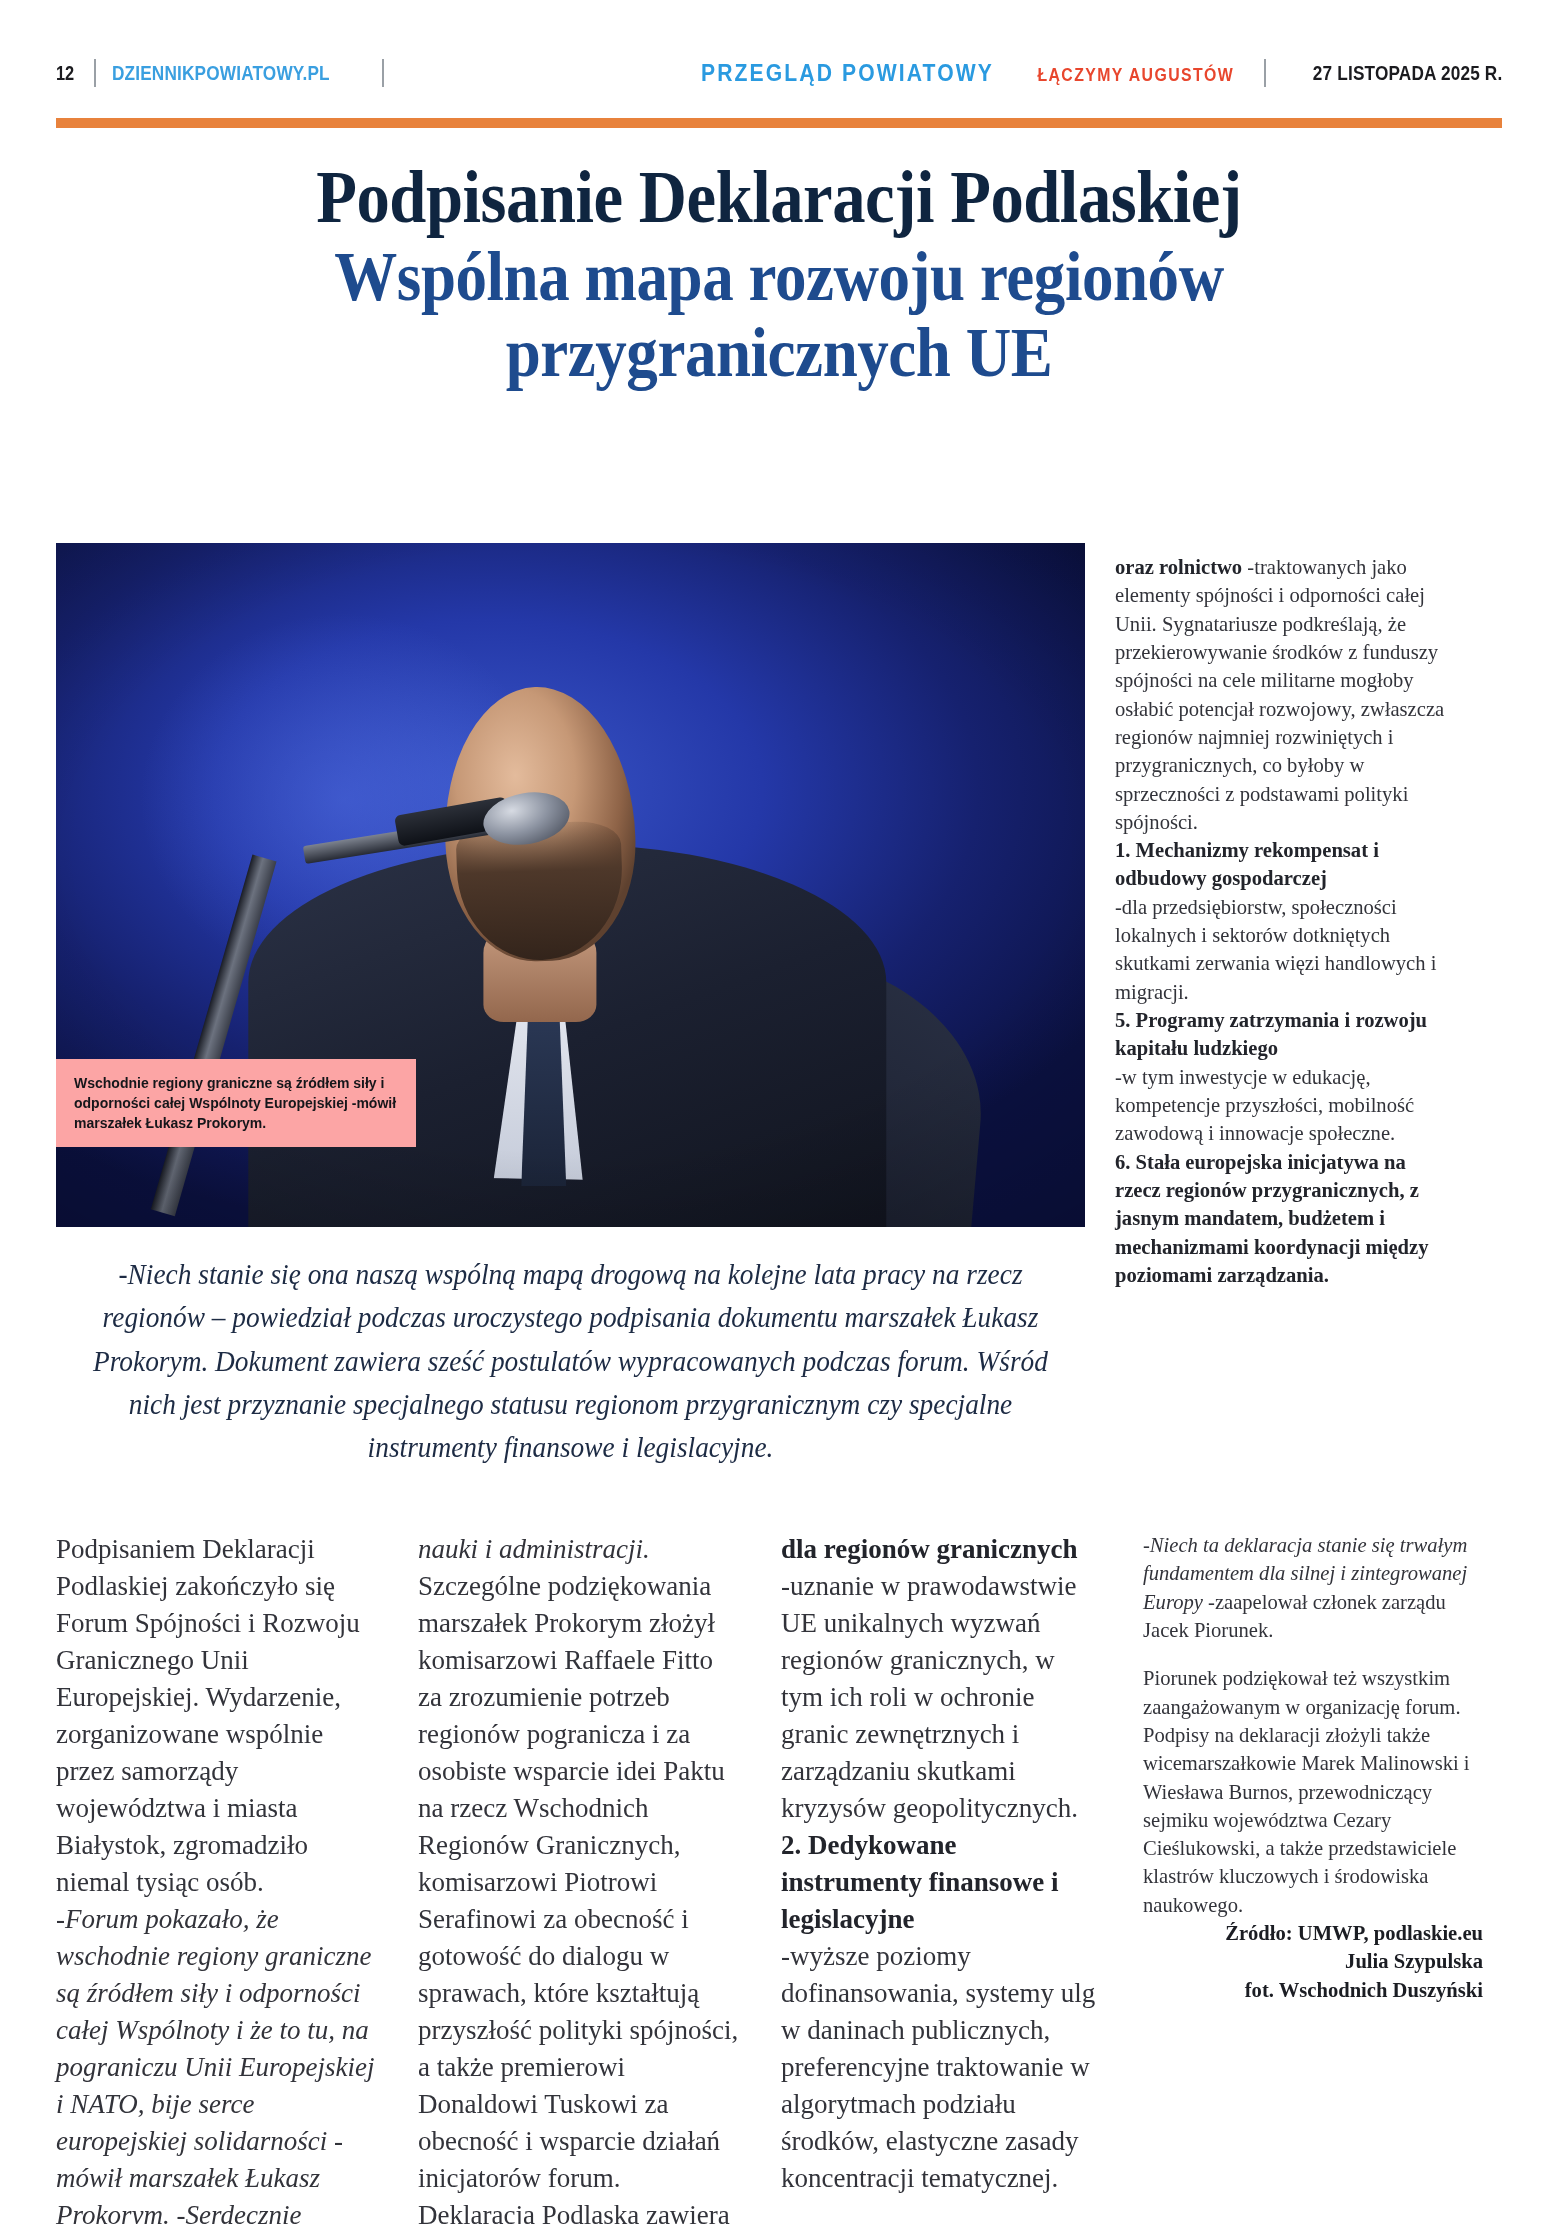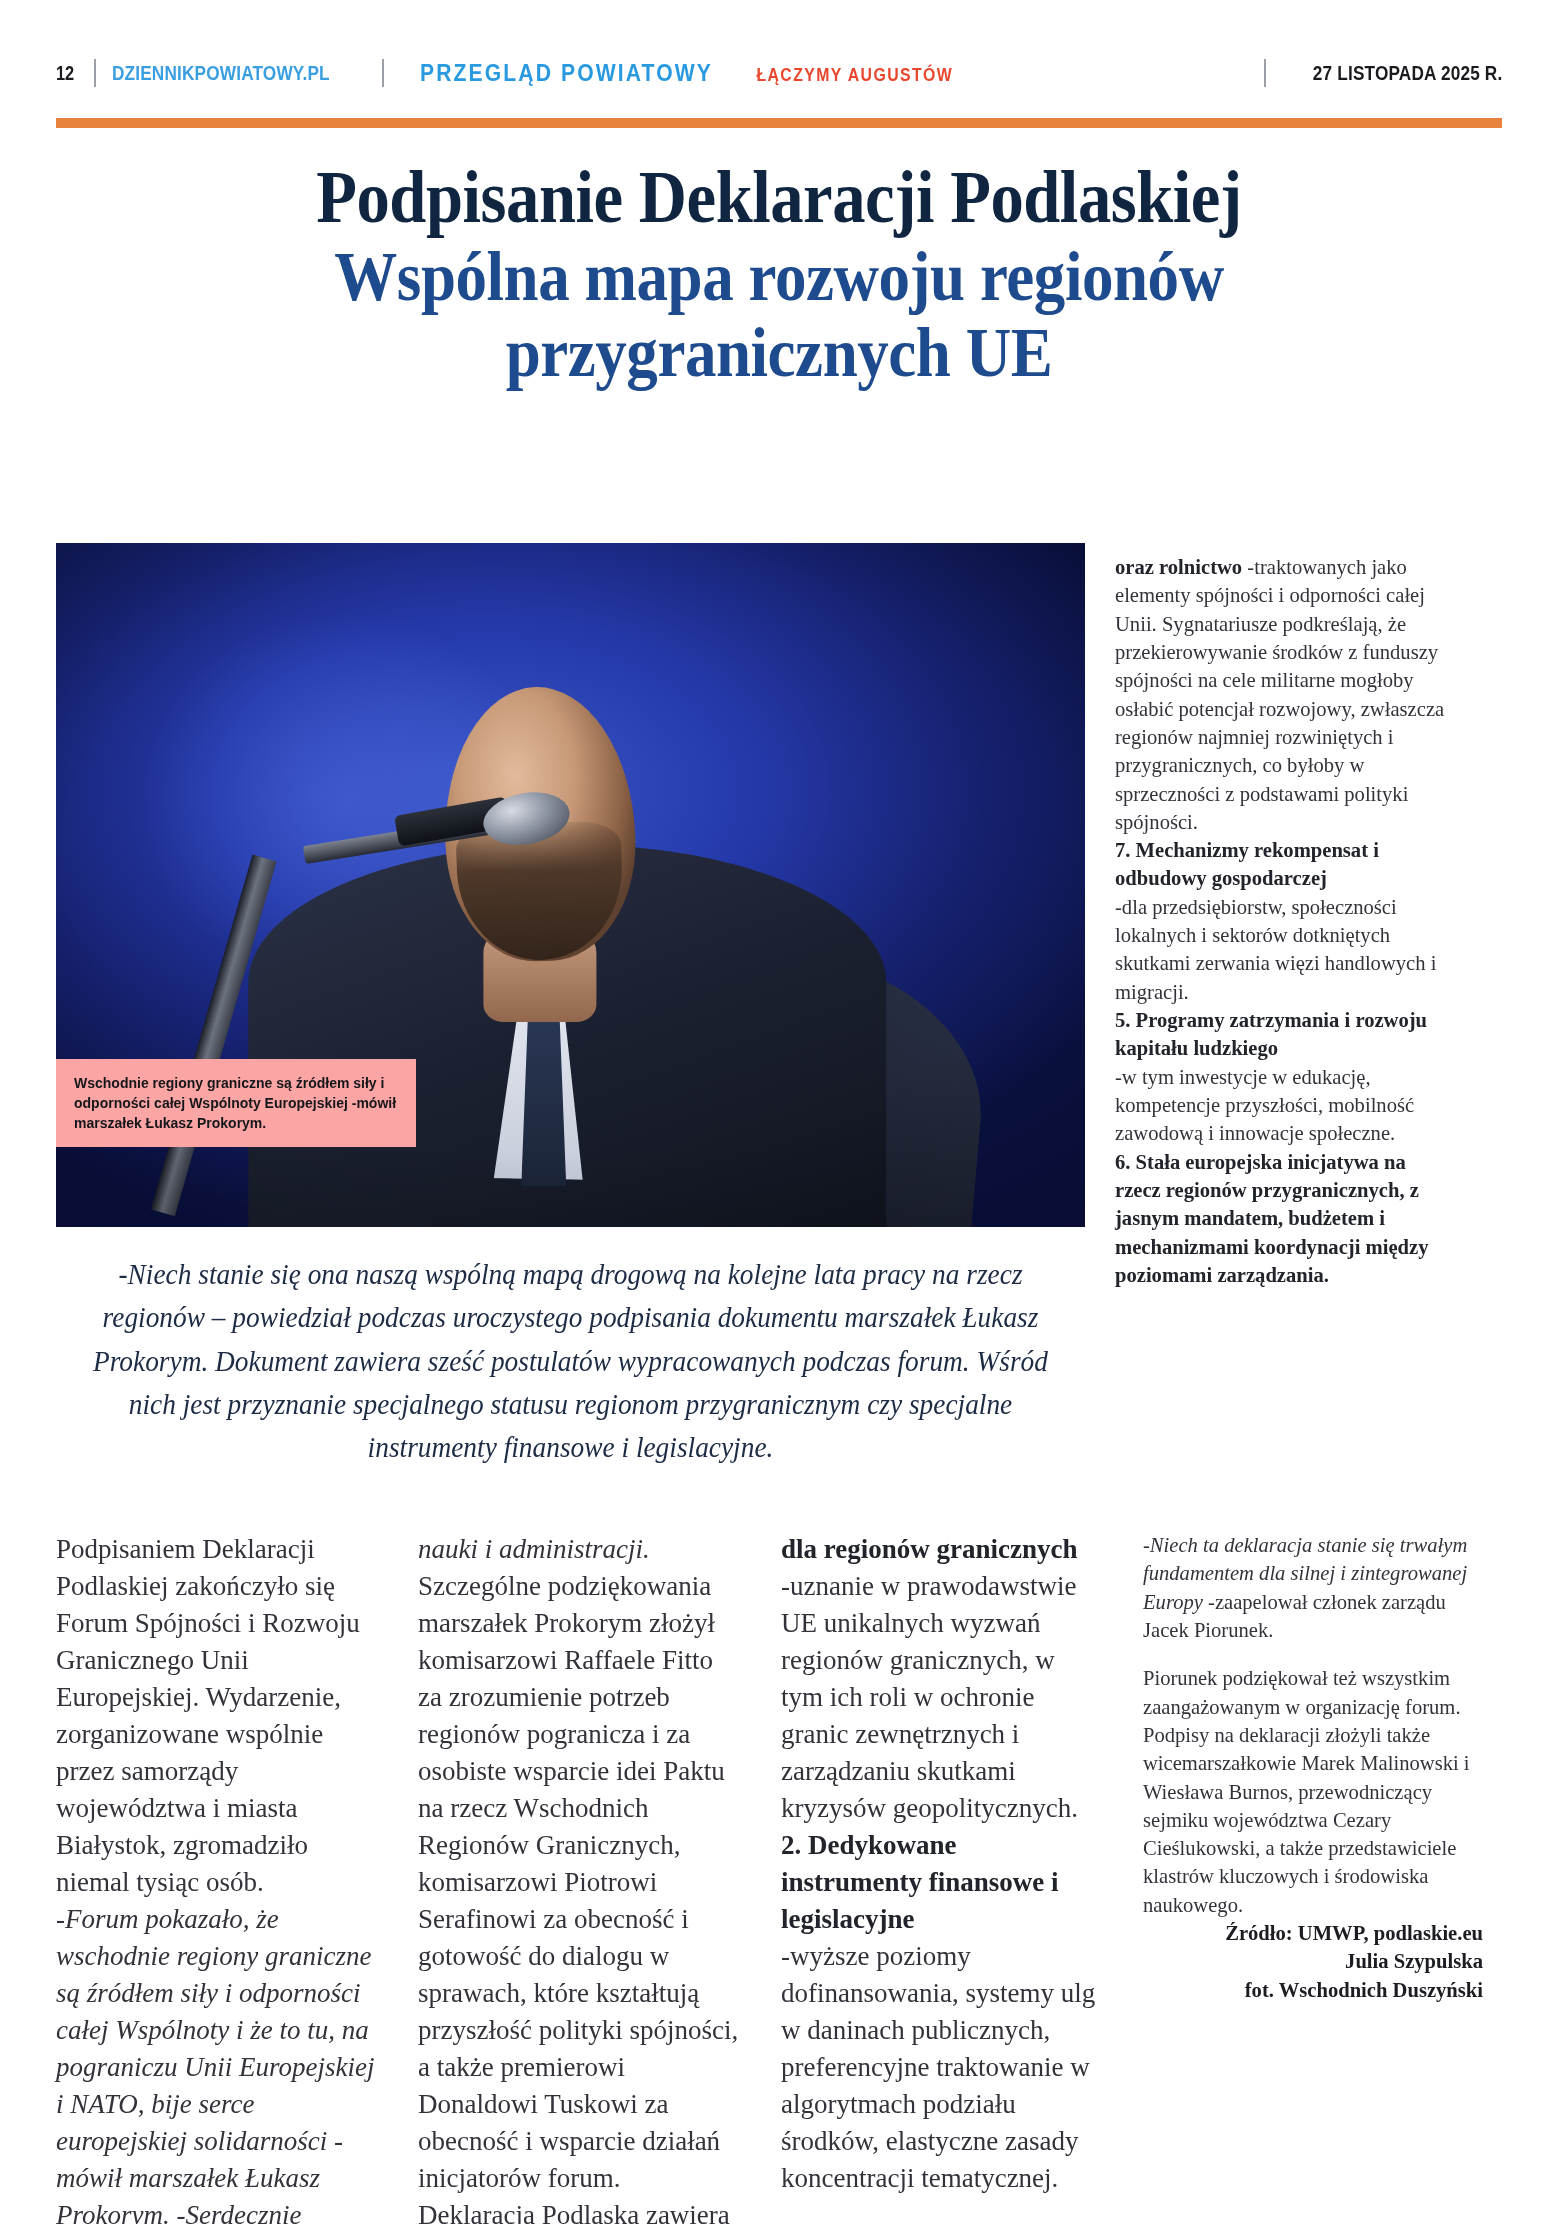--- a/index.html
+++ b/index.html
@@ -62,21 +62,21 @@
     font-weight: bold;
     font-size: 20px;
     color: #3a9fe0;
     letter-spacing: 0.2px;
     transform: scaleX(0.86);
     transform-origin: left center;
     display: inline-block;
   }
   .mast-center {
     flex: 1 1 auto;
-    text-align: left;
+    text-align: right;
     white-space: nowrap;
   }
   .brand-main {
     font-family: "Liberation Sans", sans-serif;
     font-weight: bold;
     font-size: 24px;
     color: #2a9ae0;
     letter-spacing: 2.4px;
     transform: scaleX(0.88);
     display: inline-block;
@@ -402,21 +402,21 @@
 
   <div class="col" id="col3">
     <p class="bd">dla regionów granicznych</p>
     <p>-uznanie w prawodawstwie UE unikalnych wyzwań regionów granicznych, w tym ich roli w ochronie granic zewnętrznych i zarządzaniu skutkami kryzysów geopolitycznych.</p>
     <p class="bd">2. Dedykowane instrumenty finansowe i legislacyjne</p>
     <p>-wyższe poziomy dofinansowania, systemy ulg w daninach publicznych, preferencyjne traktowanie w algorytmach podziału środków, elastyczne zasady koncentracji tematycznej.</p>
   </div>
 
   <div class="col" id="col4">
     <p><span class="bd">oraz rolnictwo</span><span> -traktowanych jako elementy spójności i odporności całej Unii. Sygnatariusze podkreślają, że przekierowywanie środków z funduszy spójności na cele militarne mogłoby osłabić potencjał rozwojowy, zwłaszcza regionów najmniej rozwiniętych i przygranicznych, co byłoby w sprzeczności z podstawami polityki spójności.</span></p>
-    <p class="bd">7. Mechanizmy rekompensat i odbudowy gospodarczej</p>
+    <p class="bd">1. Mechanizmy rekompensat i odbudowy gospodarczej</p>
     <p>-dla przedsiębiorstw, społeczności lokalnych i sektorów dotkniętych skutkami zerwania więzi handlowych i migracji.</p>
     <p class="bd">5. Programy zatrzymania i rozwoju kapitału ludzkiego</p>
     <p>-w tym inwestycje w edukację, kompetencje przyszłości, mobilność zawodową i innowacje społeczne.</p>
     <p class="bd">6. Stała europejska inicjatywa na rzecz regionów przygranicznych, z jasnym mandatem, budżetem i mechanizmami koordynacji między poziomami zarządzania.</p>
   </div>
 
   <div class="col" id="col5">
     <p><span class="it">-Niech ta deklaracja stanie się trwałym fundamentem dla silnej i zintegrowanej Europy</span><span> -zaapelował członek zarządu Jacek Piorunek.</span></p>
     <div class="spacer-line"></div>
     <p>Piorunek podziękował też wszystkim zaangażowanym w organizację forum. Podpisy na deklaracji złożyli także wicemarszałkowie Marek Malinowski i Wiesława Burnos, przewodniczący sejmiku województwa Cezary Cieślukowski, a także przedstawiciele klastrów kluczowych i środowiska naukowego.</p>

